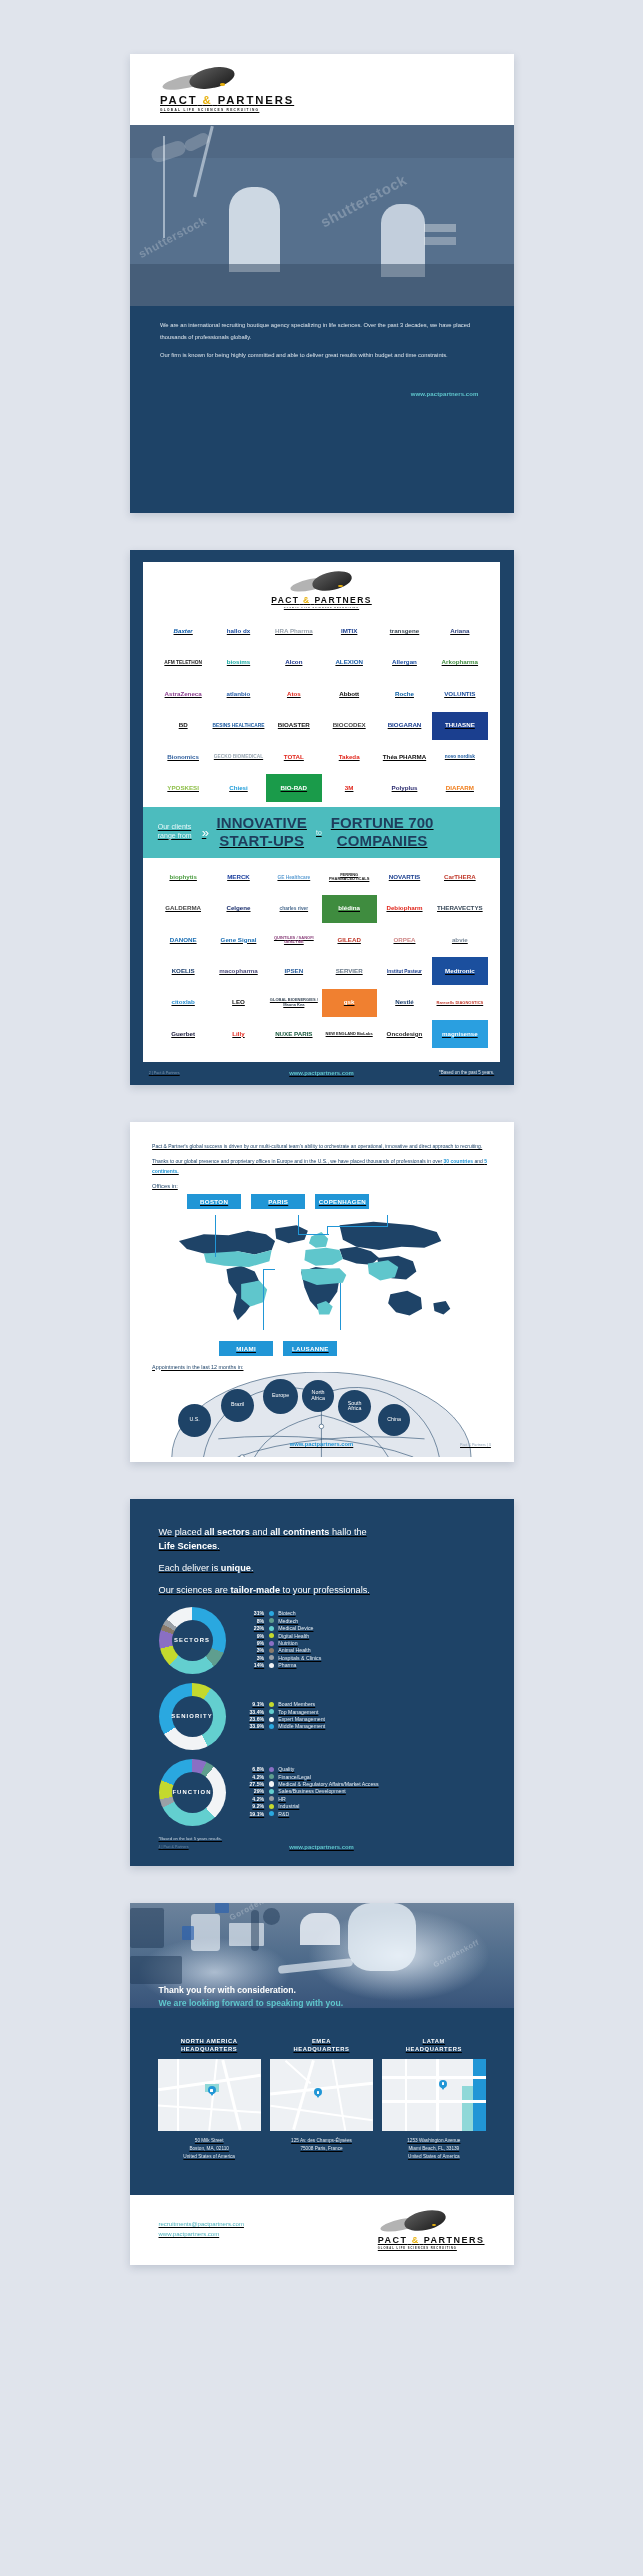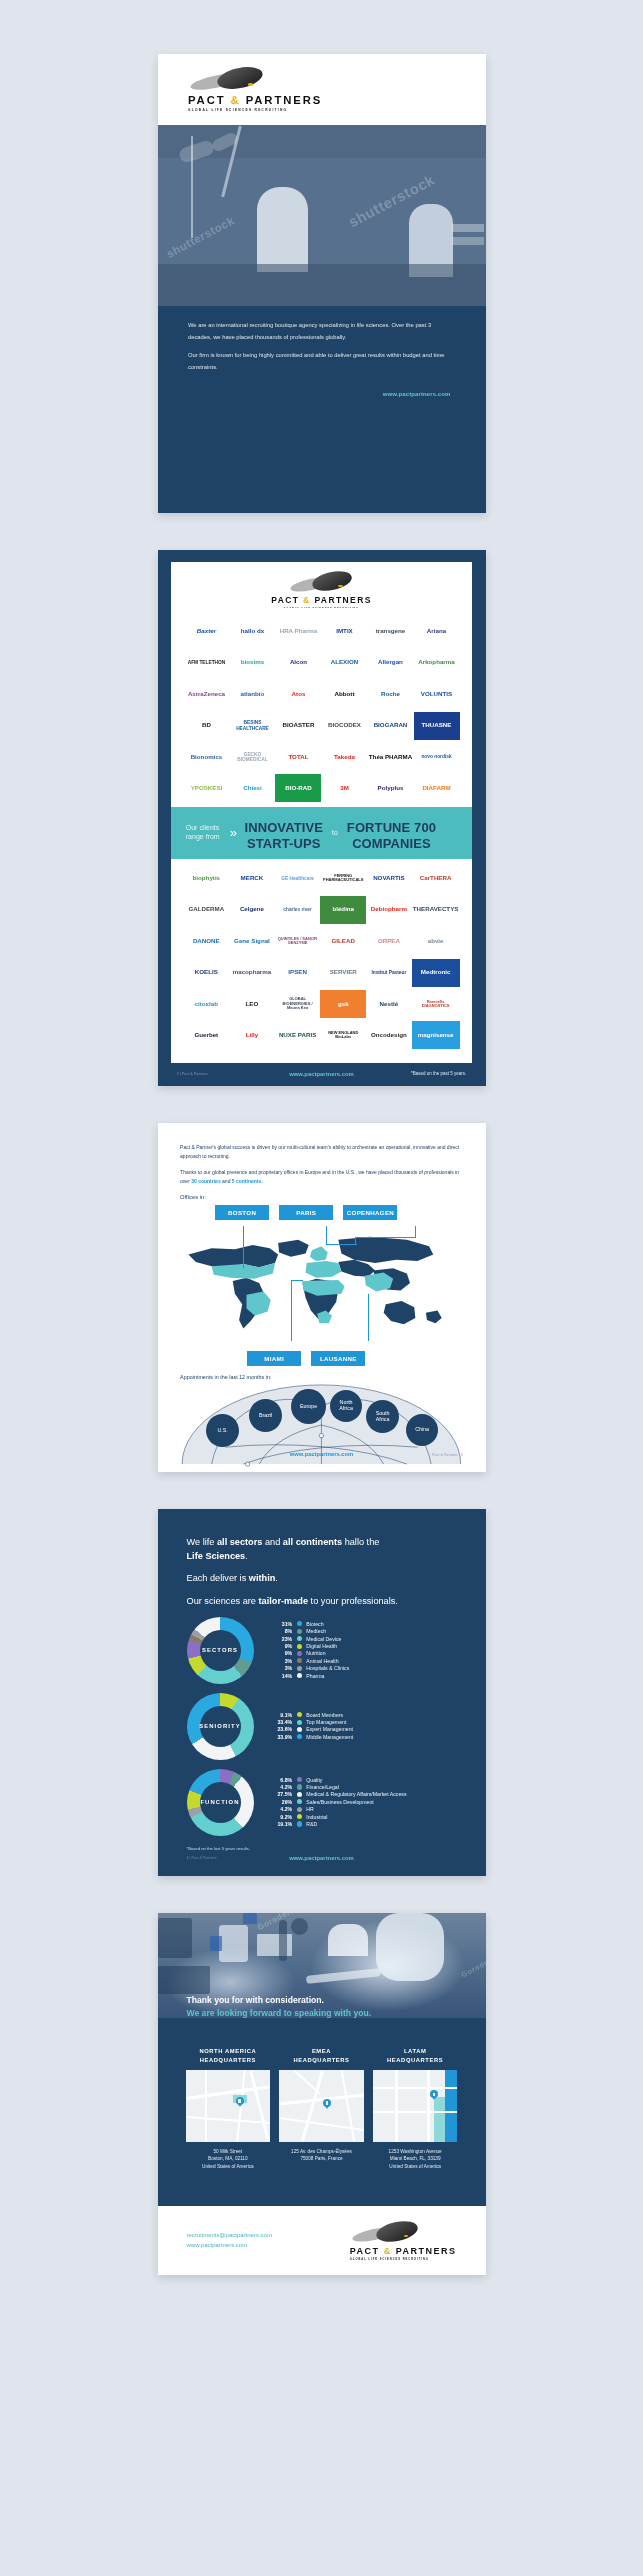--- a/index.html
+++ b/index.html
@@ -3,21 +3,21 @@
 <meta charset="utf-8">
 <style>
   * { box-sizing: border-box; margin: 0; padding: 0; }
   body {
     width: 643px;
     background: #e0e4ec;
     font-family: "Liberation Sans", sans-serif;
     -webkit-font-smoothing: antialiased;
   }
   .deck { width: 643px; padding: 54px 0 61px; display: flex; flex-direction: column; align-items: center; gap: 37px; }
-  .page { width: 328px; background: #1e4367; box-shadow: 0 3.4px 8px rgba(40,60,90,.18); position: relative; }
+  .page { width: 384px; background: #1e4367; box-shadow: 0 3.4px 8px rgba(40,60,90,.18); position: relative; text-decoration: underline; }
 
   
   .p1 { height: 459px; }
   .p1-logobar { height: 71px; background: #fff; display: flex; align-items: center; padding-left: 30.5px; }
   .logo { display: flex; flex-direction: column; align-items: flex-start; }
   .logo-disc { position: relative; width: 79px; height: 26px; margin-bottom: 2.3px; }
   .logo-disc .d1 {
     position: absolute; left: 2.3px; top: 9px; width: 49px; height: 12.4px;
     background: #9a9a9a; border-radius: 50%; transform: rotate(-12deg); opacity: .75;
   }
@@ -63,21 +63,21 @@
   .p2-logo .logo-sub { font-size: 2.4px; letter-spacing: 1px; }
   .p2-logo .logo { align-items: center; }
 
   .logo-grid { display: grid; grid-template-columns: repeat(6, 1fr); row-gap: 3.4px; }
   .logo-cell { height: 28px; display: flex; align-items: center; justify-content: center; text-align: center; padding: 1.1px; }
   .logo-cell span { font-size: 6.2px; font-weight: bold; line-height: 1.1; }
 
   .band { background: #4cbcbe; margin: 4.5px -12.4px 5.7px; padding: 7.3px 14.7px; display: flex; align-items: center; gap: 6.8px; }
   .band-lead { color: #e6f7f8; font-size: 7px; line-height: 1.25; white-space: pre-line; }
   .band-chev { color: #fff; font-size: 13px; font-weight: 300; letter-spacing: -2.8px; padding: 0 3.4px; }
-  .band-main { color: #1e3d5c; font-size: 13px; font-weight: bold; line-height: 1.2; text-align: center; white-space: pre-line; letter-spacing: 0.1px; margin-top: 6px; }
+  .band-main { color: #1e3d5c; font-size: 15px; font-weight: bold; line-height: 1.2; text-align: center; white-space: pre-line; letter-spacing: 0.1px; }
   .band-to { color: #e6f7f8; font-size: 6.8px; padding: 0 2.3px; }
 
   .p2-foot { display: flex; align-items: center; padding: 8px 5.7px 9px; }
   .foot-pg { color: #7d97b0; font-size: 3.7px; flex: 0 0 96px; }
   .foot-url { color: #5fc6cc; font-size: 5.9px; font-weight: bold; flex: 1; text-align: center; }
   .foot-note { color: #dfe7ee; font-size: 4.5px; flex: 0 0 96px; text-align: right; }
 
   
   .p3 { background: #fff; padding: 20.3px 22.6px 14.7px; }
   .p3 p { color: #20456a; font-size: 5px; line-height: 1.85; margin-bottom: 6.2px; }
@@ -540,25 +540,25 @@
 
     <div class="p3-foot">
       <div class="sp"></div>
       <div class="u">www.pactpartners.com</div>
       <div class="pg">Pact &amp; Partners | 3</div>
     </div>
   </section>
 
   <section class="page p4">
     <h2>
-      <span>We life </span><b>all sectors</b><span> and </span><b>all continents</b><span> hallo the</span><br>
+      <span>We placed </span><b>all sectors</b><span> and </span><b>all continents</b><span> hallo the</span><br>
       <b>Life Sciences</b><span>.</span>
     </h2>
     <h2>
-      <span>Each deliver is </span><b>within</b><span>.</span>
+      <span>Each deliver is </span><b>unique</b><span>.</span>
     </h2>
     <h2>
       <span>Our sciences are </span><b>tailor-made</b><span> to your professionals.</span>
     </h2>
 
     <div id="charts">
         <div class="chart-block">
           <div class="donut" style="background: conic-gradient(rgb(42, 168, 224) 0%, rgb(42, 168, 224) 31%, rgb(95, 158, 143) 31%, rgb(95, 158, 143) 39%, rgb(99, 207, 207) 39%, rgb(99, 207, 207) 62%, rgb(196, 217, 46) 62%, rgb(196, 217, 46) 71%, rgb(138, 111, 196) 71%, rgb(138, 111, 196) 80%, rgb(138, 122, 106) 80%, rgb(138, 122, 106) 83%, rgb(154, 160, 166) 83%, rgb(154, 160, 166) 86%, rgb(242, 244, 246) 86%, rgb(242, 244, 246) 100%); border-radius: 50%;">
             <div class="hole"></div>
             <div class="lbl">SECTORS</div>

